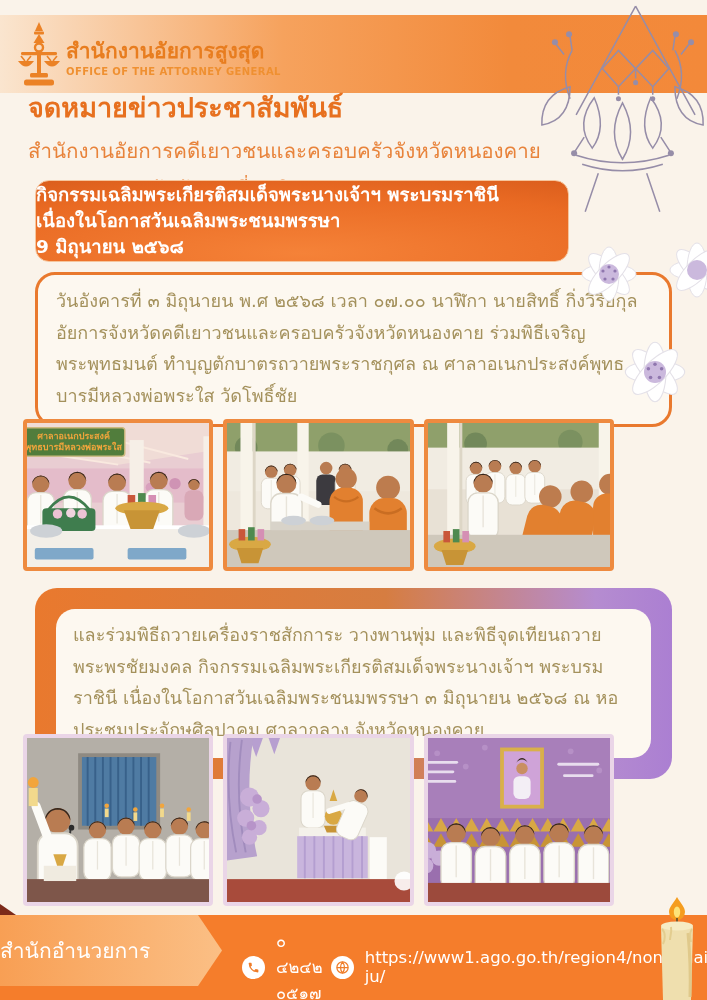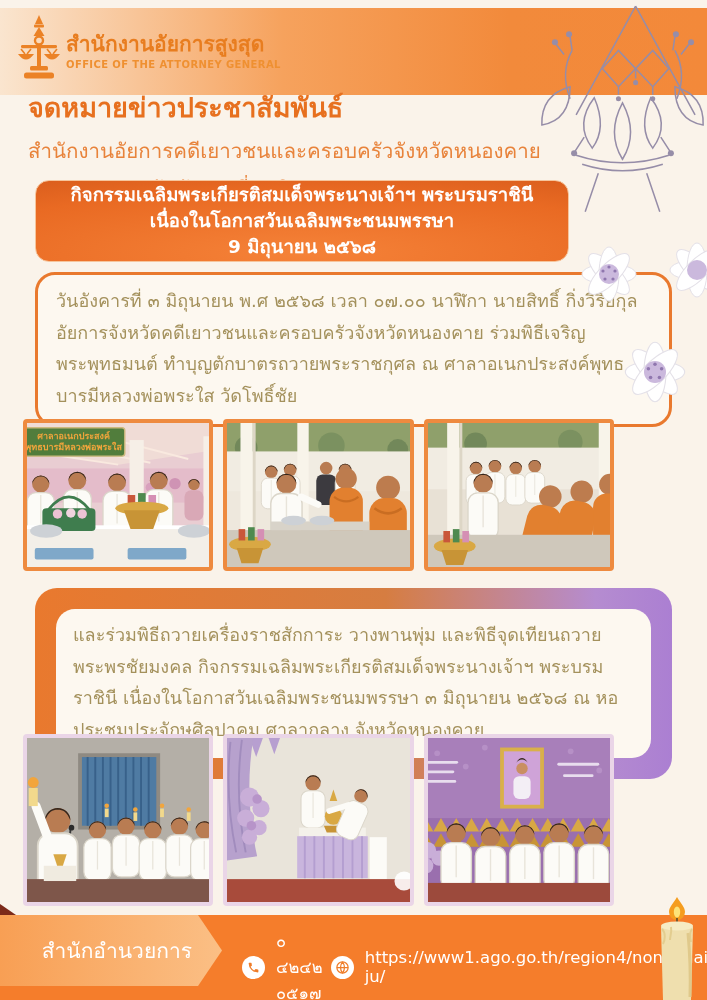--- a/index.html
+++ b/index.html
@@ -1,40 +1,40 @@
 <!DOCTYPE html>
 <html><head>
 <meta charset="utf-8">
 <style>
   * { box-sizing: border-box; }
   body { margin:0; background:#ffffff; font-family:"DejaVu Sans", sans-serif; }
   .page { position:relative; width:707px; height:1000px; background:#faf3ea; overflow:hidden; }
 
   
-  .topbar { position:absolute; left:0; top:8px; width:707px; height:87px;
+  .topbar { position:absolute; left:0; top:15px; width:707px; height:78px;
     background:linear-gradient(90deg,#fae5cf 0%,#f6a25d 40%,#f28a3b 72%,#f3893a 100%); }
   .logo { position:absolute; left:16px; top:6px; width:46px; height:66px; }
   .org { position:absolute; left:66px; top:24px; line-height:1.15; }
   .org-th { font-size:21px; font-weight:bold; color:#e87d1f; white-space:nowrap; }
   .org-en { font-size:10px; font-weight:bold; color:#ef9031; letter-spacing:.4px; margin-top:3px; white-space:nowrap; }
 
   
   .dec-lotus { position:absolute; right:0; top:2px; width:168px; height:252px; z-index:1; }
   .dec-flowers { position:absolute; right:0; top:222px; width:160px; height:205px; z-index:6; }
 
   
   .masthead { position:absolute; left:28px; top:86px; z-index:2; }
   .m-title { font-size:27px; font-weight:600; color:#e7701f; white-space:nowrap; }
   .m-sub, .m-date { font-size:20.5px; color:#e8833b; margin-top:5px; white-space:nowrap;text-align:center; }
 
   
   .banner { position:absolute; left:35px; top:180px; width:534px; height:82px; z-index:2;
     border-radius:14px; border:1px solid #f6c59c;
     background:radial-gradient(130% 150% at 50% 90%, #f58238 0%, #e96a23 52%, #c64d14 100%);
-    color:#fff; font-weight:bold; font-size:18.5px; text-align:center;
+    color:#fff; font-weight:bold; font-size:18.5px; text-align:left;
     display:flex; flex-direction:column; justify-content:center; line-height:1.4; }
   .banner div { white-space:nowrap; }
 
   
   .box1 { position:absolute; left:35px; top:272px; width:637px; min-height:127px; z-index:2;
     border:3px solid #e9792e; border-radius:20px; background:#fdf8f0; padding:10px 18px 12px; }
   .box2-wrap { position:absolute; left:35px; top:588px; width:637px; min-height:133px; z-index:2;
     padding:21px; border-radius:22px;
     background:linear-gradient(90deg,#e9792e 0%,#d67d41 55%,#b58cd0 88%,#ab7fd2 100%); }
   .box2 { background:#fdf8f0; border-radius:19px; padding:10px 17px 12px; min-height:127px; }
@@ -49,21 +49,21 @@
   .row2 .photo { border-color:#ead5e7; height:172px; }
   .photo svg { display:block; width:100%; height:100%; }
 
   
   .fold { position:absolute; left:0; top:904px; width:16px; height:11px; background:#7c2a1a;
     clip-path:polygon(0 0,100% 100%,0 100%); z-index:4; }
   .footer { position:absolute; left:0; top:915px; width:707px; height:85px; background:#f57d2b; z-index:4; }
   .f-arrow { position:absolute; left:0; top:0; width:222px; height:71px;
     background:linear-gradient(90deg,#f89f54,#fbbf85);
     clip-path:polygon(0 0,198px 0,222px 50%,198px 100%,0 100%);
-    display:flex; align-items:center; justify-content:flex-end; padding-right:30px;padding-left:40px; }
+    display:flex; align-items:center; justify-content:flex-start; padding-right:30px; }
   .f-dept { color:#fff; font-size:21px; white-space:nowrap; }
   .f-contacts { position:absolute; left:242px; top:13px; display:flex; flex-direction:row; gap:8px; }
   .f-row { display:flex; align-items:center; gap:11px; color:#fff; font-size:16.5px; text-decoration:none; }
   .f-ic { width:23px; height:23px; border-radius:50%; background:#fff; flex:0 0 auto;
     display:flex; align-items:center; justify-content:center; }
   .candle { position:absolute; right:4px; top:893px; width:52px; height:107px; z-index:5; }
 </style>
 </head>
 <body>
 

